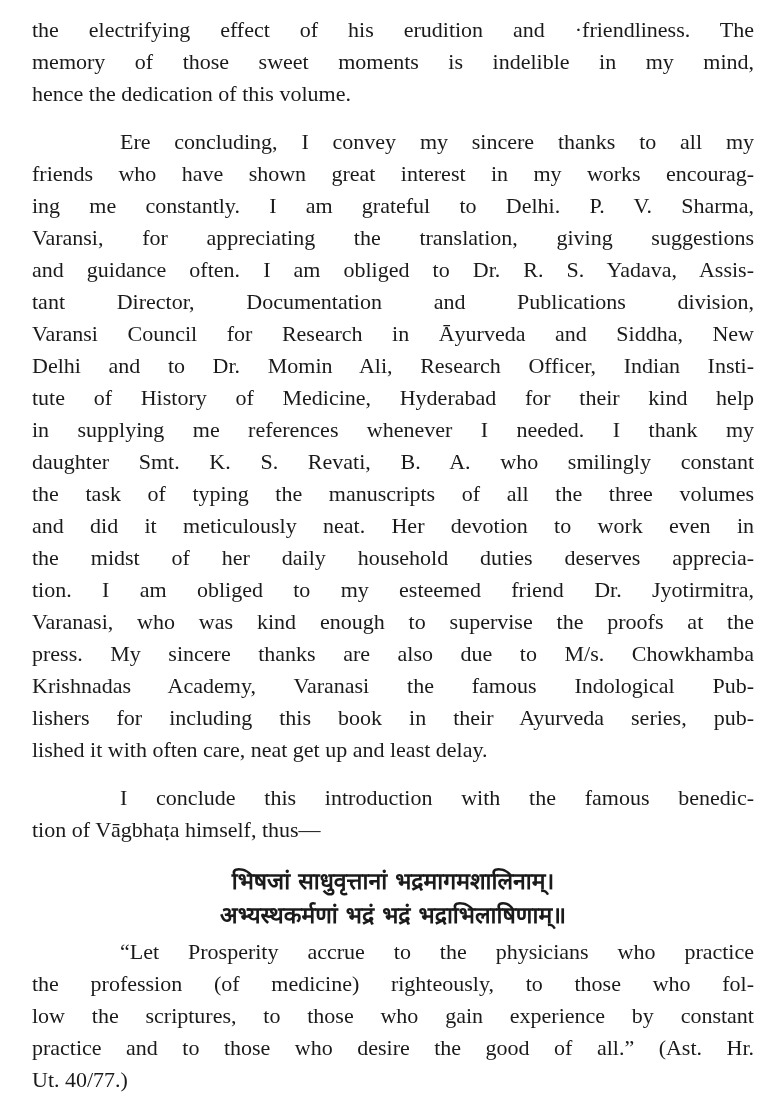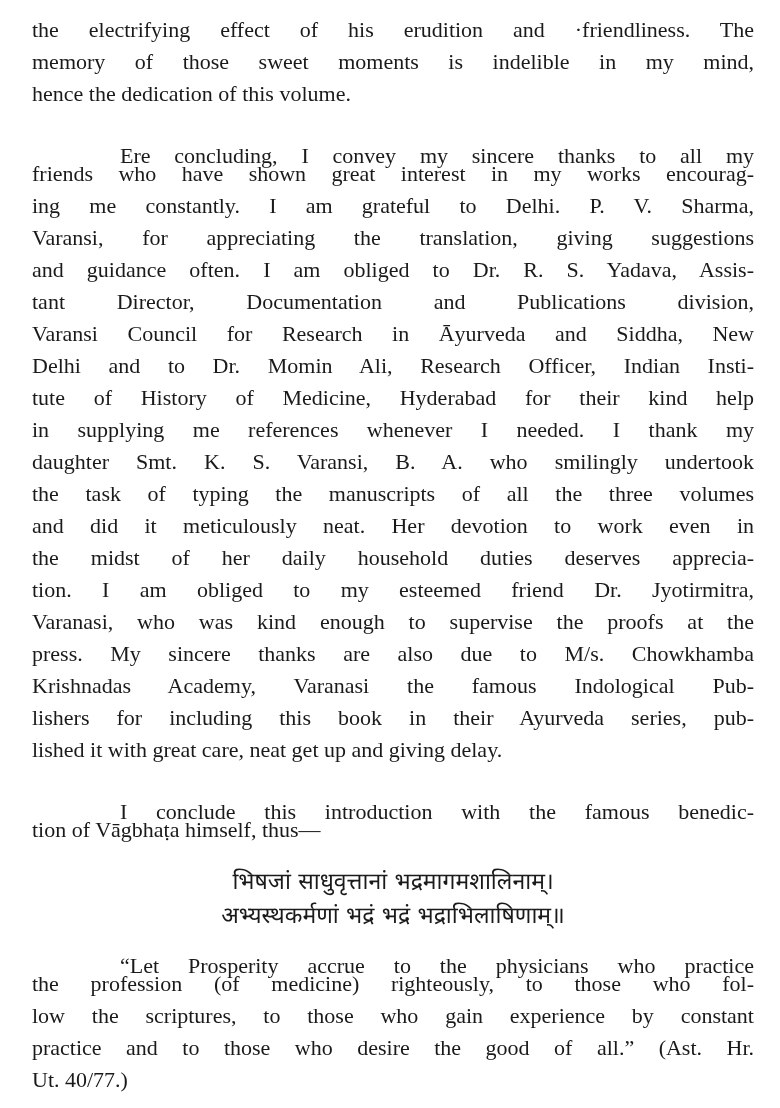--- a/index.html
+++ b/index.html
@@ -30,25 +30,24 @@
       white-space: nowrap;
       text-align: justify;
       text-align-last: justify;
     }
     .line.last {
       text-align-last: left;
     }
     .line.indent {
       padding-left: 88px;
       width: 634px;
-      margin-top: 14px;
     }
     .line.verse {
       text-align-last: center;
-      font-weight: normal;
+      font-weight: bold;
       font-family: "DejaVu Sans", sans-serif;
       font-size: 23px;
     }
   </style>
 </head>
 <body>
 
 <div class="page">
 
   <div>
@@ -61,30 +60,30 @@
     <div class="line indent" style="top:112px">Ere concluding, I convey my sincere thanks to all my</div>
     <div class="line" style="top:144px">friends who have shown great interest in my works encourag-</div>
     <div class="line" style="top:176px">ing me constantly. I am grateful to Delhi. P. V. Sharma,</div>
     <div class="line" style="top:208px">Varansi, for appreciating the translation, giving suggestions</div>
     <div class="line" style="top:240px">and guidance often. I am obliged to Dr. R. S. Yadava, Assis-</div>
     <div class="line" style="top:272px">tant Director, Documentation and Publications division,</div>
     <div class="line" style="top:304px">Varansi Council for Research in Āyurveda and Siddha, New</div>
     <div class="line" style="top:336px">Delhi and to Dr. Momin Ali, Research Officer, Indian Insti-</div>
     <div class="line" style="top:368px">tute of History of Medicine, Hyderabad for their kind help</div>
     <div class="line" style="top:400px">in supplying me references whenever I needed. I thank my</div>
-    <div class="line" style="top:432px">daughter Smt. K. S. Varansi, B. A. who smilingly undertook</div>
+    <div class="line" style="top:432px">daughter Smt. K. S. Revati, B. A. who smilingly constant</div>
     <div class="line" style="top:464px">the task of typing the manuscripts of all the three volumes</div>
     <div class="line" style="top:496px">and did it meticulously neat. Her devotion to work even in</div>
     <div class="line" style="top:528px">the midst of her daily household duties deserves apprecia-</div>
     <div class="line" style="top:560px">tion. I am obliged to my esteemed friend Dr. Jyotirmitra,</div>
     <div class="line" style="top:592px">Varanasi, who was kind enough to supervise the proofs at the</div>
     <div class="line" style="top:624px">press. My sincere thanks are also due to M/s. Chowkhamba</div>
     <div class="line" style="top:656px">Krishnadas Academy, Varanasi the famous Indological Pub-</div>
     <div class="line" style="top:688px">lishers for including this book in their Ayurveda series, pub-</div>
-    <div class="line last" style="top:720px">lished it with great care, neat get up and giving delay.</div>
+    <div class="line last" style="top:720px">lished it with often care, neat get up and least delay.</div>
   </div>
 
   <div>
     <div class="line indent" style="top:768px">I conclude this introduction with the famous benedic-</div>
     <div class="line last" style="top:800px">tion of Vāgbhaṭa himself, thus—</div>
   </div>
 
   <div>
     <div class="line verse" style="top:852px">भिषजां   साधुवृत्तानां   भद्रमागमशालिनाम्।</div>
     <div class="line verse" style="top:886px">अभ्यस्थकर्मणां भद्रं भद्रं भद्राभिलाषिणाम्॥</div>

